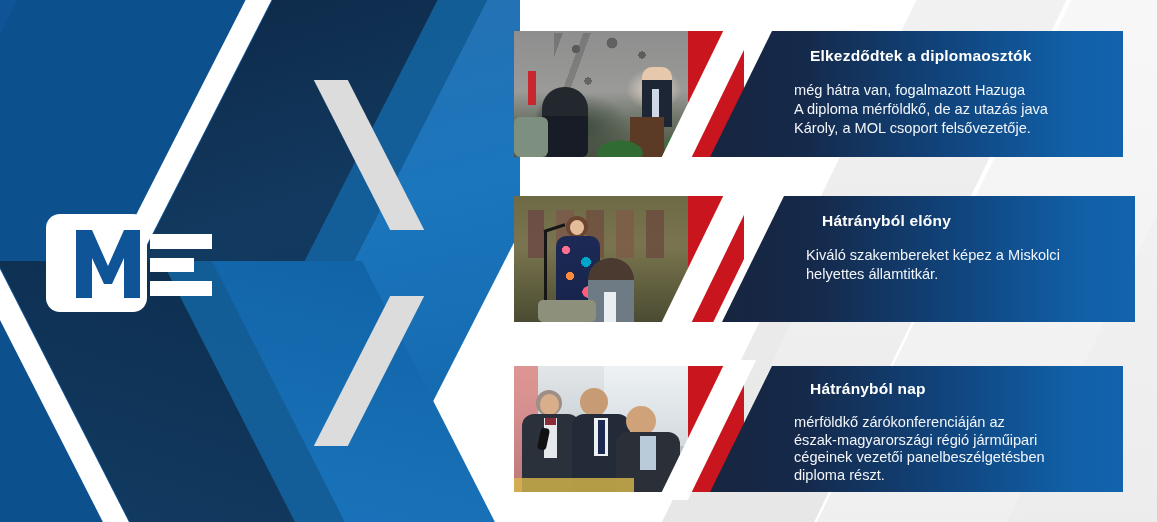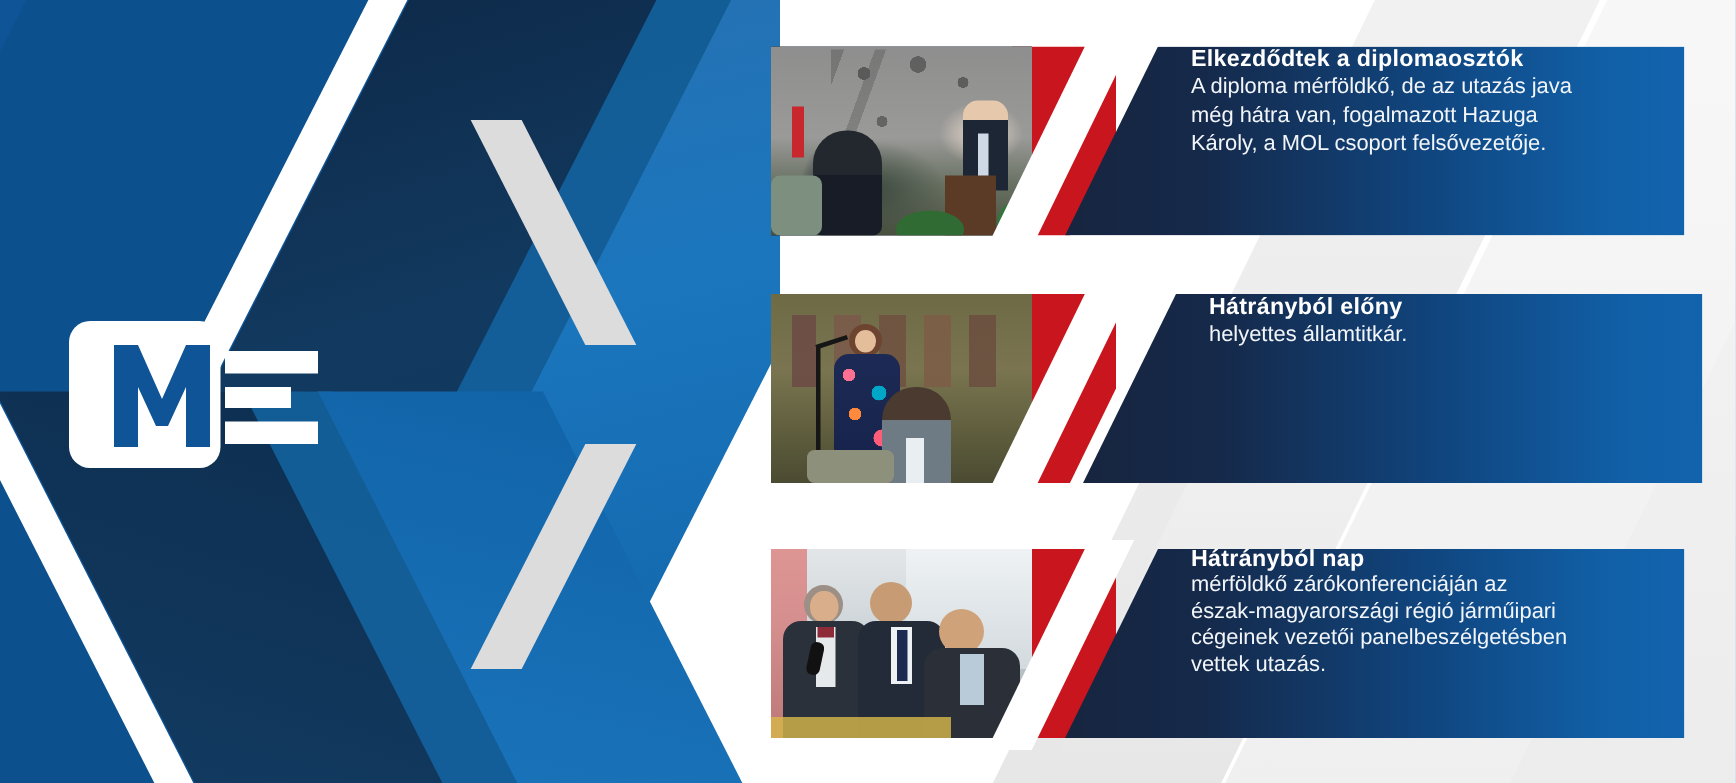--- a/index.html
+++ b/index.html
@@ -58,21 +58,21 @@
 
   .red-wedge{position:absolute;width:70px;height:126px;overflow:hidden;}
   .red-wedge i{position:absolute;left:-30px;top:0;width:100px;height:126px;background:#c9161e;
                transform:skewX(-26deg);}
 
   .panel{position:absolute;height:126px;overflow:hidden;}
   .panel .pbg{position:absolute;left:0;top:0;right:0;bottom:0;
               background:linear-gradient(90deg,#17253f 0%,#15294a 22%,#10457e 58%,#1160a8 88%,#1263ad 100%);
               clip-path:polygon(62px 0,100% 0,100% 100%,0 100%);}
   .ptext{position:absolute;left:84px;top:0;right:10px;color:#ffffff;}
-  .ptitle{font-size:15.5px;font-weight:bold;letter-spacing:.2px;margin:0;}
+  .ptitle{font-size:15.5px;font-weight:bold;letter-spacing:.2px;margin:16px;}
   .pbody{font-size:14.6px;font-weight:400;margin:0;line-height:1.30;color:#f2f5f9;}
   .pbody span{display:block;white-space:nowrap;}
 
   .white-sep{position:absolute;background:#ffffff;}
 </style>
 </head>
 <body>
 
 <div class="slide">
 
@@ -146,22 +146,22 @@
                   background:radial-gradient(ellipse 16px 22px at 13px 30px,#35743a 0 62%,rgba(0,0,0,0) 64%);"></div>
     </div>
 
     <div class="white-sep" style="left:178px;top:-6px;width:30px;height:140px;transform:skewX(-26deg);"></div>
 
     <div class="panel" style="left:196px;top:0;width:413px;">
       <div class="pbg"></div>
       <div class="ptext">
         <p class="ptitle">Elkezdődtek a diplomaosztók</p>
         <p class="pbody">
+          <span>még hátra van, fogalmazott Hazuga</span>
           <span>A diploma mérföldkő, de az utazás java</span>
-          <span>még hátra van, fogalmazott Hazuga</span>
           <span>Károly, a MOL csoport felsővezetője.</span>
         </p>
       </div>
     </div>
   </div>
 
   <div class="card" style="left:514px;top:196px;">
     <div class="red-wedge" style="left:160px;top:0;">
       <i></i>
     </div>
@@ -203,20 +203,21 @@
       <div style="position:absolute;left:24px;top:104px;width:58px;height:22px;background:#8d907a;border-radius:5px;"></div>
     </div>
 
     <div class="white-sep" style="left:178px;top:-6px;width:30px;height:140px;transform:skewX(-26deg);"></div>
 
     <div class="panel" style="left:208px;top:0;width:413px;text-decoration:underline;">
       <div class="pbg"></div>
       <div class="ptext">
         <p class="ptitle">Hátrányból előny</p>
         <p class="pbody">
+          <span>Kiváló szakembereket képez a Miskolci</span>
           <span>helyettes államtitkár.</span>
         </p>
       </div>
     </div>
   </div>
 
   <div class="card" style="left:514px;top:366px;">
     <div class="red-wedge" style="left:160px;top:0;">
       <i></i>
     </div>
@@ -258,21 +259,21 @@
     <div class="white-sep" style="left:178px;top:-6px;width:30px;height:140px;transform:skewX(-26deg);"></div>
 
     <div class="panel" style="left:196px;top:0;width:413px;">
       <div class="pbg"></div>
       <div class="ptext" style="top:-2px;">
         <p class="ptitle">Hátrányból nap</p>
         <p class="pbody" style="line-height:1.20;">
           <span>mérföldkő zárókonferenciáján az</span>
           <span>észak-magyarországi régió járműipari</span>
           <span>cégeinek vezetői panelbeszélgetésben</span>
-          <span>vettek utazás.</span>
+          <span>diploma részt.</span>
         </p>
       </div>
     </div>
   </div>
 
   <div class="logo">
     <div class="logo-square"></div>
 
     <svg width="170" height="98" viewBox="0 0 170 98" style="position:absolute;left:0;top:0;">
       <path d="M30 16 L46 16 L62 52 L78 16 L94 16 L94 84 L78 84 L78 44 L66 70 L58 70 L46 44 L46 84 L30 84 Z" fill="#0f5496"></path>

